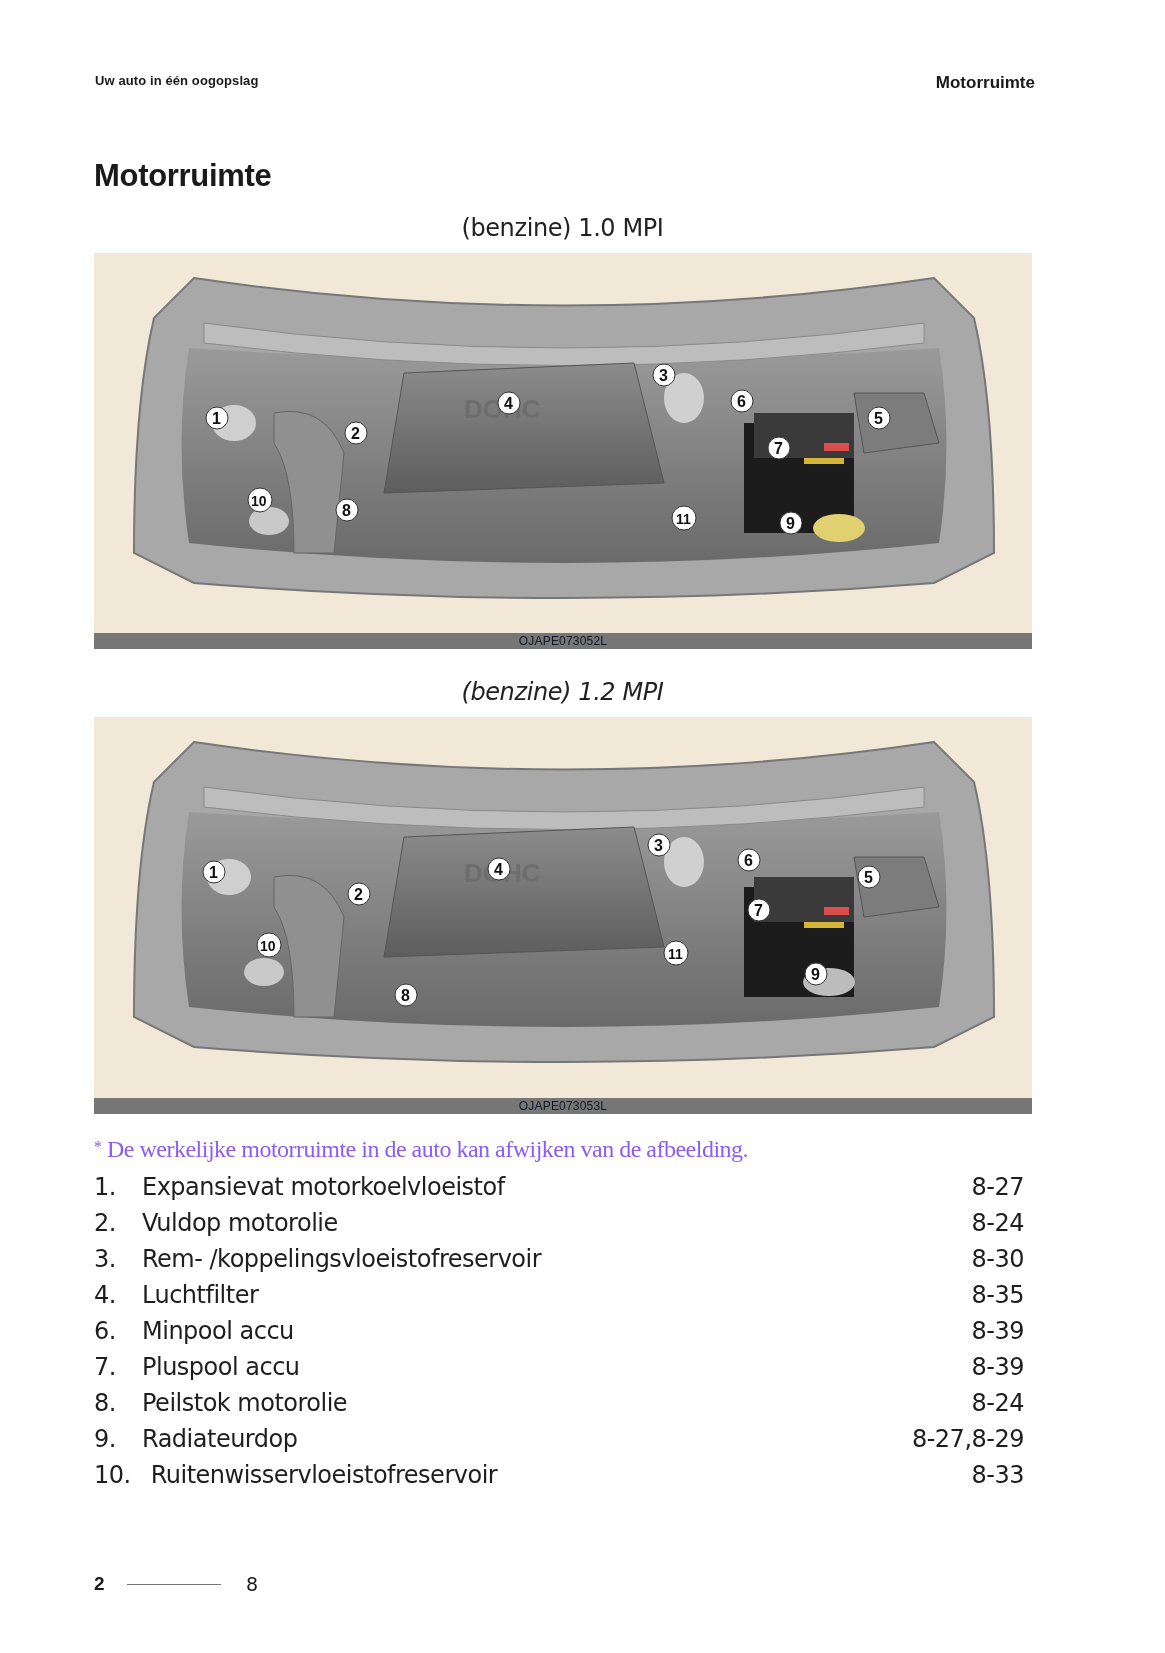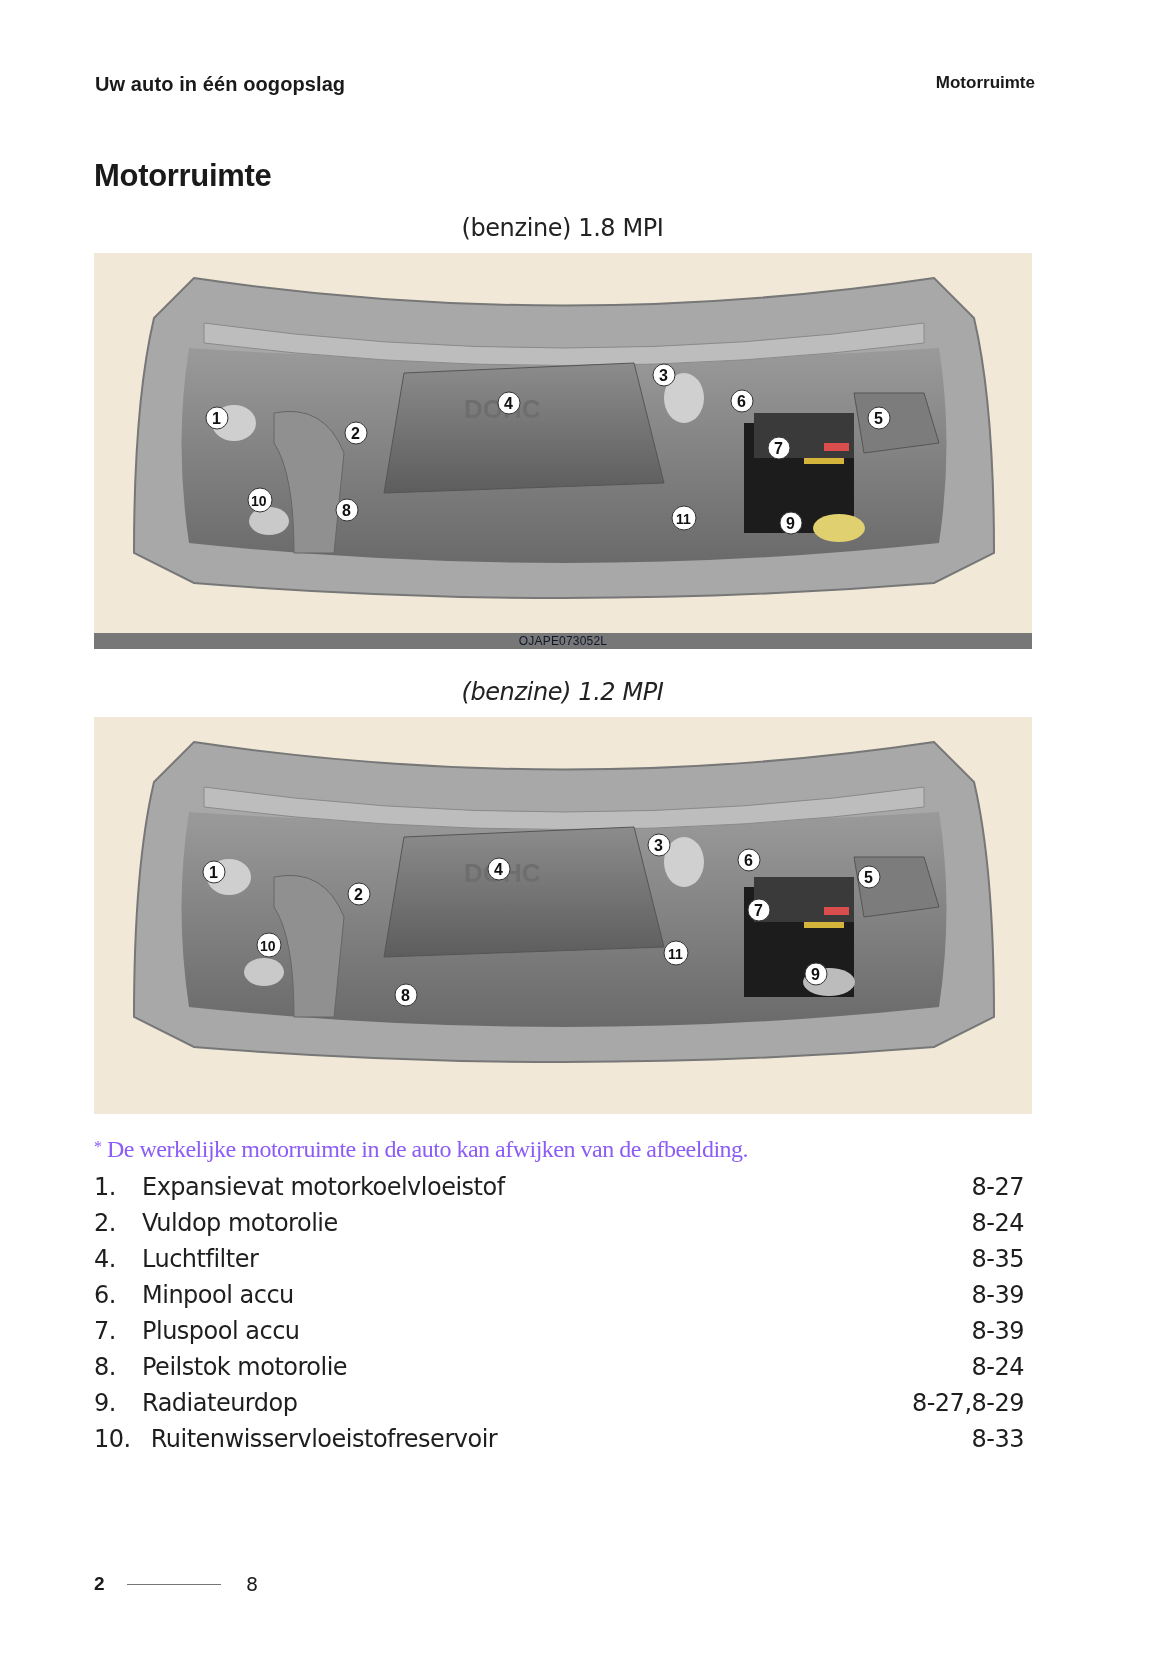--- a/index.html
+++ b/index.html
@@ -1,19 +1,19 @@
 <!DOCTYPE html>
 <html><head>
   <meta charset="utf-8">
   <style>
     * { box-sizing: border-box; margin: 0; padding: 0; }
     html, body { width: 1165px; height: 1653px; background: #ffffff; overflow: hidden; }
     body { position: relative; font-family: "Liberation Sans", "DejaVu Sans", sans-serif; color: #1a1a1a; }
 
-    .running-header-left { position: absolute; left: 95px; top: 73px; font-size: 20px; font-weight: bold; letter-spacing: 0.1px; }
+    .running-header-left { position: absolute; left: 95px; top: 73px; font-size: 13px; font-weight: bold; letter-spacing: 0.1px; }
     .running-header-right { position: absolute; right: 130px; top: 73px; font-size: 17px; font-weight: bold; }
 
     .page-title { position: absolute; left: 94px; top: 158px; font-size: 31px; font-weight: bold; letter-spacing: -0.3px; }
 
     .fig-caption { position: absolute; left: 0; width: 1125px; text-align: center; font-size: 24px; font-family: "DejaVu Sans", sans-serif; font-weight: normal; color: #222; letter-spacing: -0.4px; }
     .cap1 { top: 214px; }
     .cap2 { top: 678px; font-style: italic; }
 
     .figure { position: absolute; left: 94px; width: 938px; background: #f1e8d8; overflow: hidden; }
     .fig1 { top: 253px; height: 396px; }
@@ -37,21 +37,21 @@
     .footer-chapter { position: absolute; left: 246px; top: 1573px; font-size: 19px; font-family: "DejaVu Sans", sans-serif; }
   </style>
 </head>
 <body>
 
 <div class="running-header-left">Uw auto in één oogopslag</div>
 <div class="running-header-right">Motorruimte</div>
 
 <h1 class="page-title">Motorruimte</h1>
 
-<div class="fig-caption cap1">(benzine) 1.8 MPI</div>
+<div class="fig-caption cap1">(benzine) 1.0 MPI</div>
 <div class="figure fig1">
   <svg width="938" height="380" viewBox="0 0 938 380">
     <defs>
       <linearGradient id="g1" x1="0" y1="0" x2="0" y2="1">
         <stop offset="0" stop-color="#9a9a9a"></stop>
           <stop offset="1" stop-color="#6a6a6a"></stop>
       </linearGradient>
       <linearGradient id="g2" x1="0" y1="0" x2="0" y2="1">
         <stop offset="0" stop-color="#8c8c8c"></stop>
           <stop offset="1" stop-color="#5d5d5d"></stop>
@@ -145,27 +145,29 @@
       <circle cx="312" cy="278" r="11" fill="#fff" stroke="#333"></circle>
         <text x="307" y="284" fill="#111">8</text>
       <circle cx="722" cy="257" r="11" fill="#fff" stroke="#333"></circle>
         <text x="717" y="263" fill="#111">9</text>
       <circle cx="175" cy="228" r="12" fill="#fff" stroke="#333"></circle>
         <text x="166" y="234" fill="#111" font-size="14">10</text>
       <circle cx="582" cy="236" r="12" fill="#fff" stroke="#333"></circle>
         <text x="574" y="242" fill="#111" font-size="14">11</text>
     </g>
   </svg>
+  <div class="fig-code-bar">OJAPE073053L</div>
 </div>
 
 <div class="note"><span class="star">*</span><span> De werkelijke motorruimte in de auto kan afwijken van de afbeelding.</span></div>
 
 <div class="legend">
   <div class="legend-row"><span class="num" style="width:28px">1.</span><span class="label">Expansievat motorkoelvloeistof</span><span class="ref">8-27</span></div>
   <div class="legend-row"><span class="num" style="width:28px">2.</span><span class="label">Vuldop motorolie</span><span class="ref">8-24</span></div>
+  <div class="legend-row"><span class="num" style="width:28px">3.</span><span class="label">Rem- /koppelingsvloeistofreservoir</span><span class="ref">8-30</span></div>
   <div class="legend-row"><span class="num" style="width:28px">4.</span><span class="label">Luchtfilter</span><span class="ref">8-35</span></div>
   <div class="legend-row"><span class="num" style="width:28px">6.</span><span class="label">Minpool accu</span><span class="ref">8-39</span></div>
   <div class="legend-row"><span class="num" style="width:28px">7.</span><span class="label">Pluspool accu</span><span class="ref">8-39</span></div>
   <div class="legend-row"><span class="num" style="width:28px">8.</span><span class="label">Peilstok motorolie</span><span class="ref">8-24</span></div>
   <div class="legend-row"><span class="num" style="width:28px">9.</span><span class="label">Radiateurdop</span><span class="ref">8-27,8-29</span></div>
   <div class="legend-row"><span class="num">10.</span><span class="label">Ruitenwisservloeistofreservoir</span><span class="ref">8-33</span></div>
 </div>
 
 <div class="footer-num">2</div>
 <div class="footer-line"></div>

